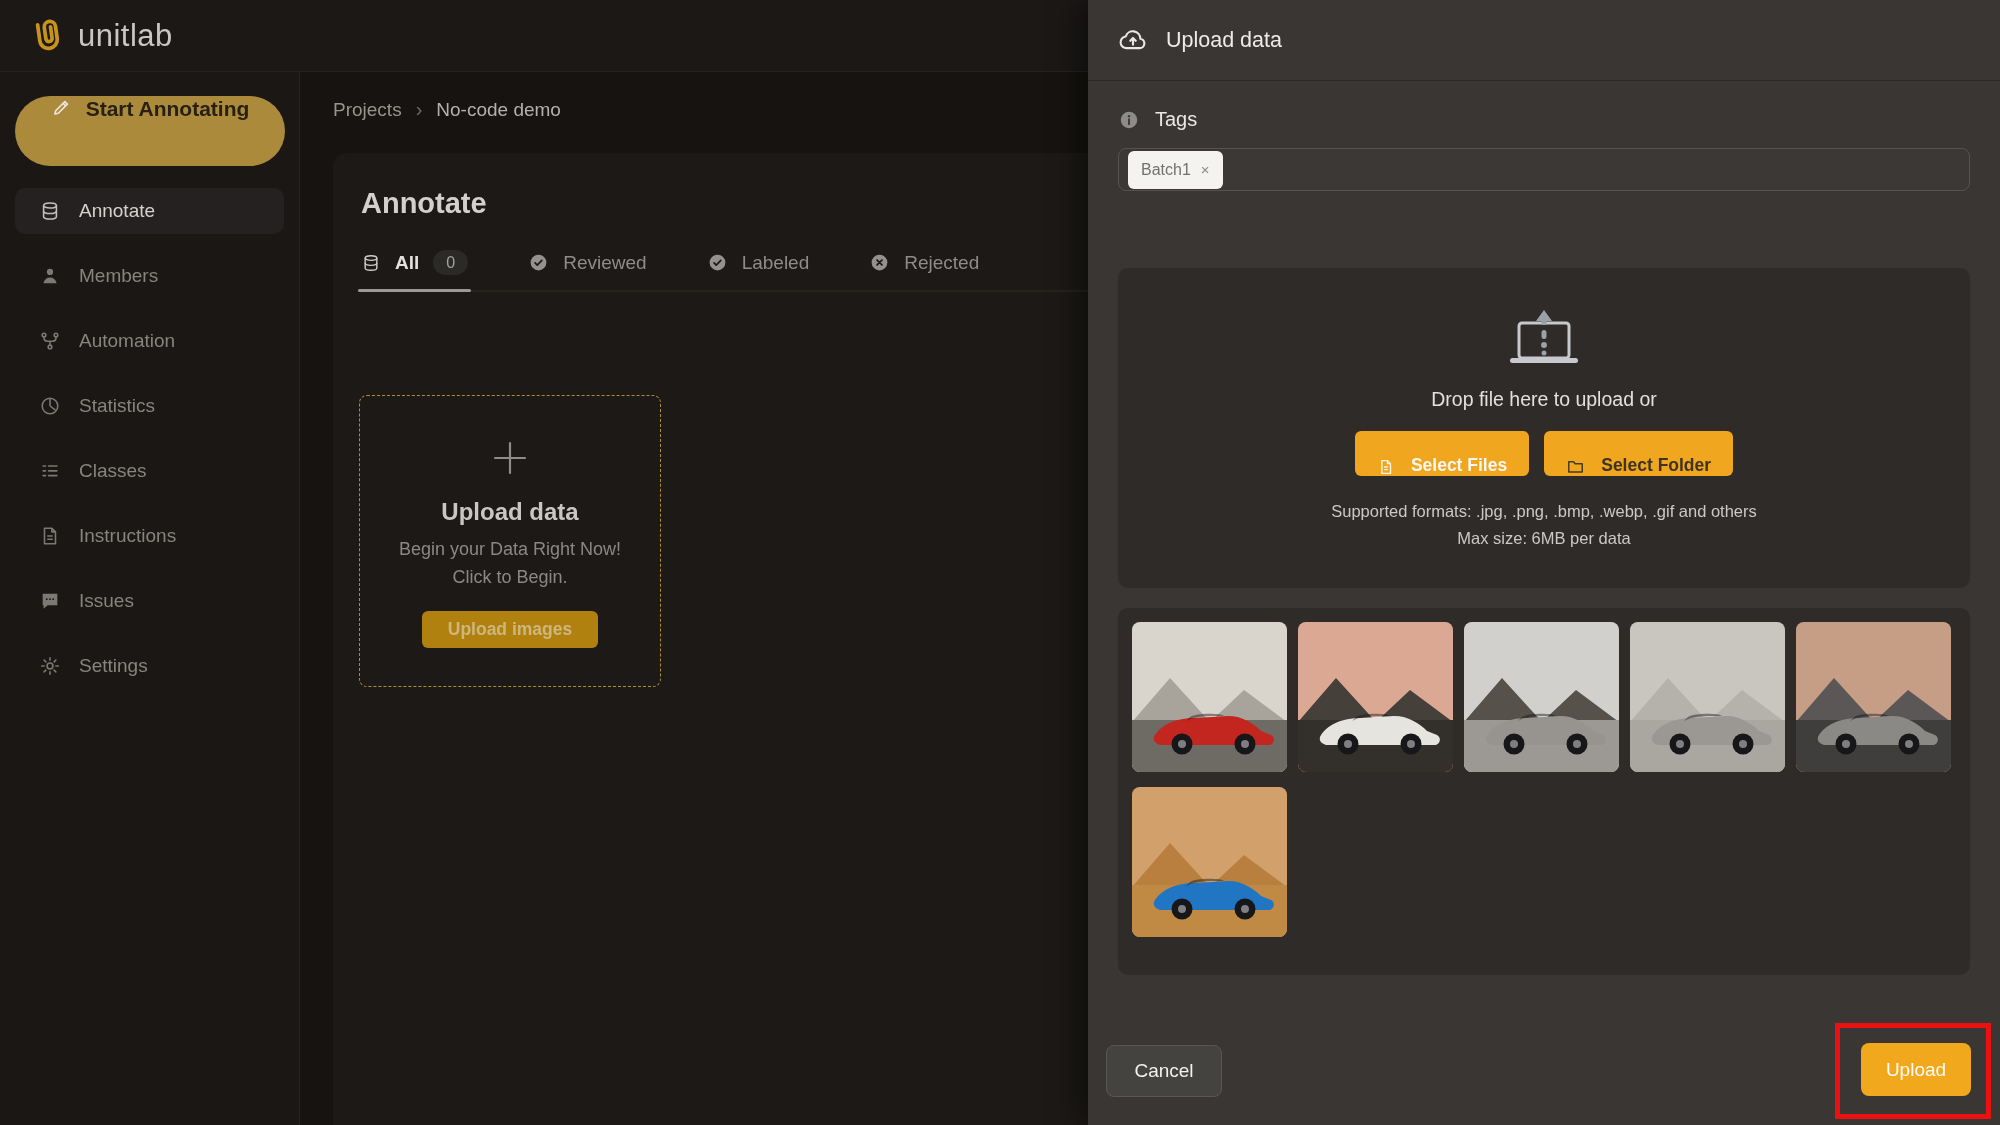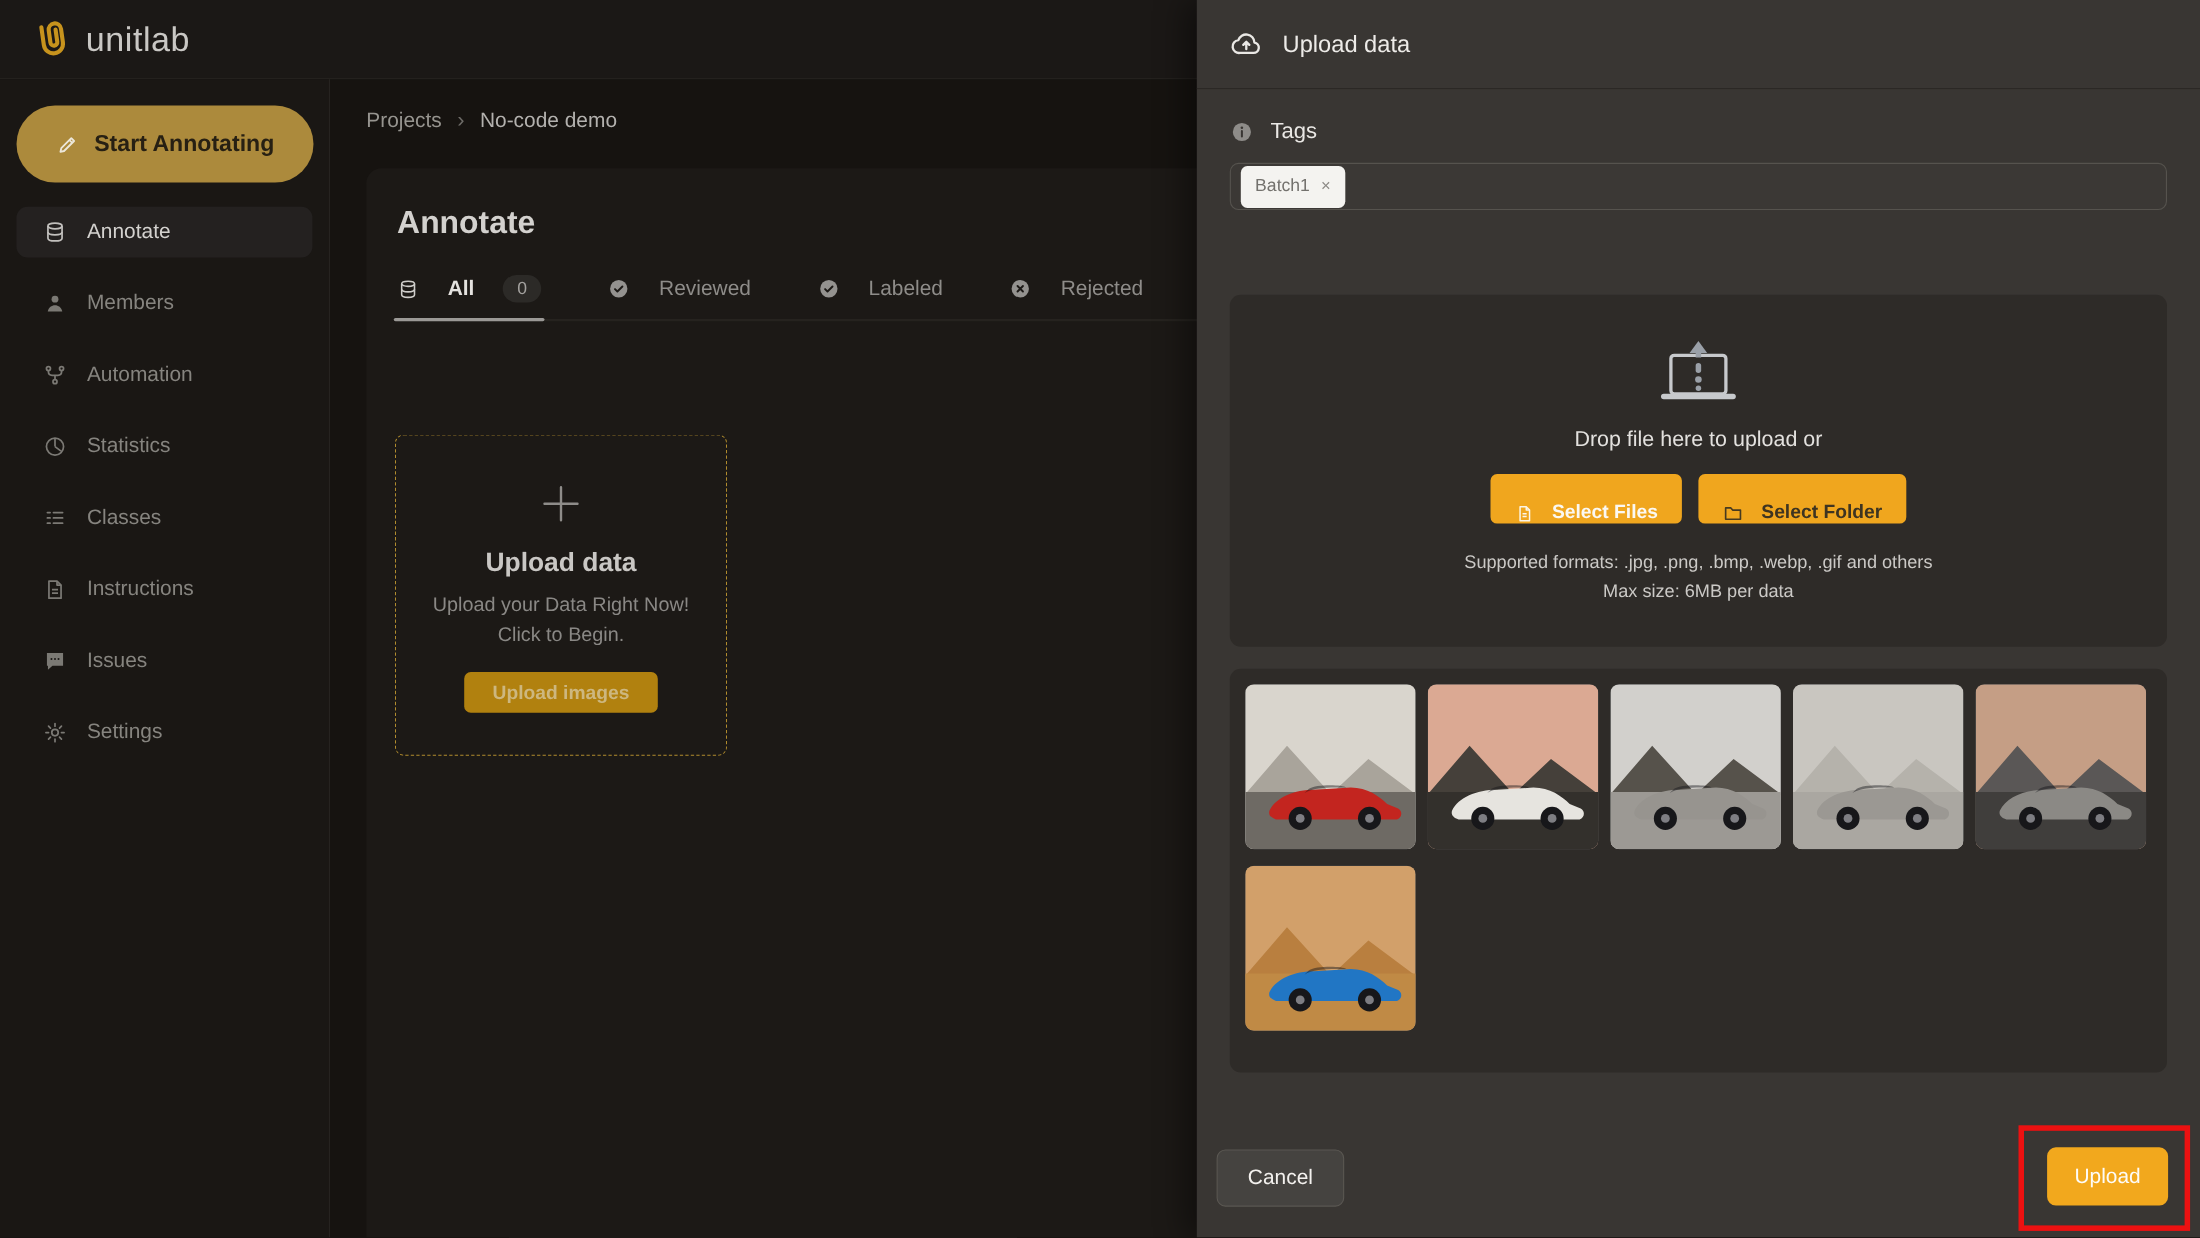--- a/index.html
+++ b/index.html
@@ -21,21 +21,21 @@
 
   
   .sidebar{
     position:absolute;left:0;top:72px;bottom:0;width:300px;
     background:#1a1714;border-right:1px solid #262320;box-sizing:border-box;
     padding:24px 15px 0 15px;z-index:1;
   }
   .start-btn{
     width:270px;height:70px;border:none;border-radius:35px;
     background:#ac8a3c;color:#272013;font-size:21px;font-weight:600;
-    display:flex;align-items:center;justify-content:center;gap:14px;
+    display:flex;justify-content:center;gap:14px;
     font-family:inherit;cursor:pointer;
   }
   .start-btn .icn{color:#ece7da;display:flex;}
   .nav{margin-top:22px;display:flex;flex-direction:column;gap:19px;}
   .nav-item{
     height:46px;border-radius:10px;display:flex;align-items:center;gap:18px;
     padding:0 0 0 24px;color:#86847f;font-size:19px;cursor:pointer;
   }
   .nav-item .icn{display:flex;opacity:.9;}
   .nav-item.active{background:#242120;color:#d4d2cf;}
@@ -51,21 +51,21 @@
   .content-card{
     position:absolute;left:33px;top:81px;right:0;bottom:0;
     background:#1c1916;border-radius:14px 0 0 0;
     padding:34px 0 0 28px;box-sizing:border-box;
   }
   .page-title{margin:0;font-size:29px;font-weight:600;color:#d3d1ce;}
   .tabs{
     display:flex;gap:60px;margin-top:30px;padding-bottom:15px;
     border-bottom:2px solid #26231f;margin-right:40px;position:relative;
   }
-  .tab{display:flex;align-items:center;gap:26px;font-size:19px;color:#8e8c89;cursor:pointer;position:relative;}
+  .tab{display:flex;align-items:center;gap:14px;font-size:19px;color:#8e8c89;cursor:pointer;position:relative;}
   .tab .icn{display:flex;color:#94928f;}
   .tab.active{color:#e4e2df;font-weight:600;}
   .tab.active .icn{color:#cfcdca;}
   .tab.active::after{
     content:"";position:absolute;left:-3px;right:-3px;bottom:-17px;height:3px;
     background:#9b9996;border-radius:2px;
   }
   .tab-badge{
     background:#2c2a27;color:#a3a19e;font-size:16px;font-weight:400;
     border-radius:13px;padding:3px 13px;line-height:1.2;
@@ -317,21 +317,21 @@
         </div>
       </div>
 
       <div class="empty-upload">
         <span class="plus">
           <svg width="48" height="48" viewBox="0 0 24 24" fill="none" stroke="currentColor" stroke-width="1.1" stroke-linecap="round">
               <path d="M12 4.5v15M4.5 12h15"></path>
             </svg>
         </span>
         <div class="empty-title">Upload data</div>
-        <div class="empty-line">Upload your Data Right Now!</div>
+        <div class="empty-line">Begin your Data Right Now!</div>
         <div class="empty-line">Click to Begin.</div>
         <button class="upload-images-btn">Upload images</button>
       </div>
     </div>
   </main>
 
   <section class="panel">
     <div class="panel-header">
       <span class="icn">
         <svg width="30" height="30" viewBox="0 0 24 24" fill="none" stroke="currentColor" stroke-width="1.7" stroke-linecap="round" stroke-linejoin="round">

